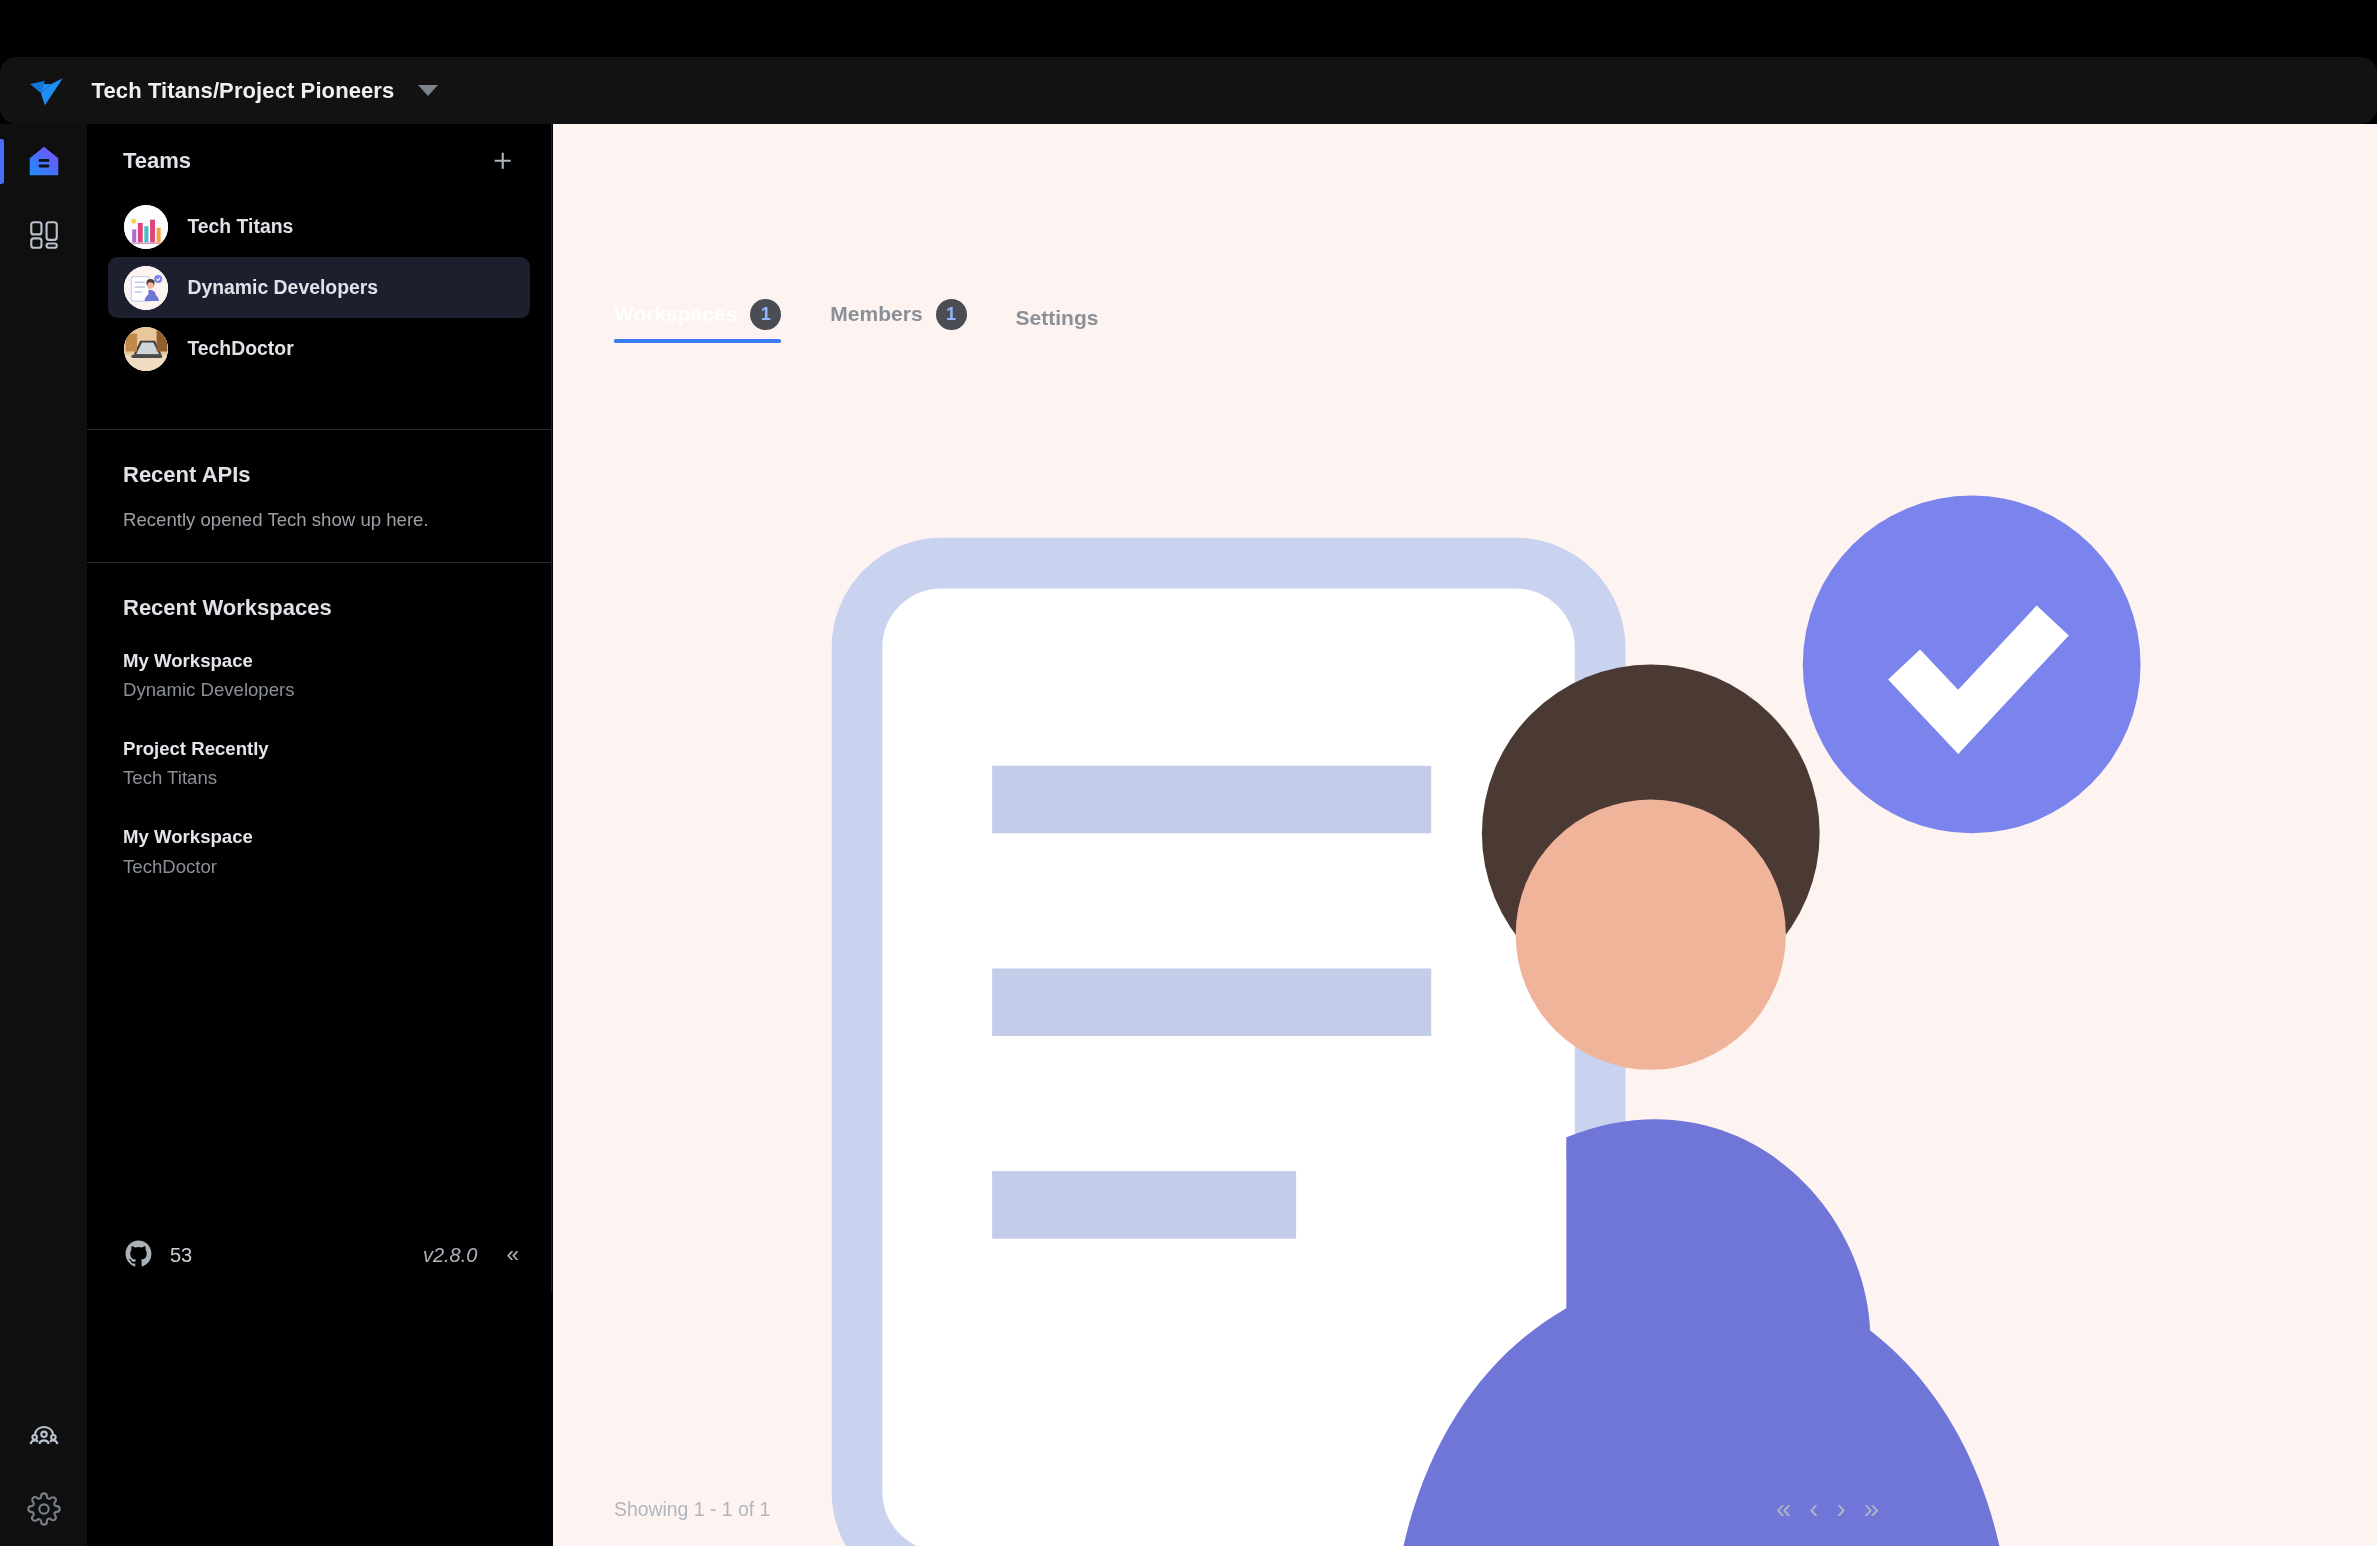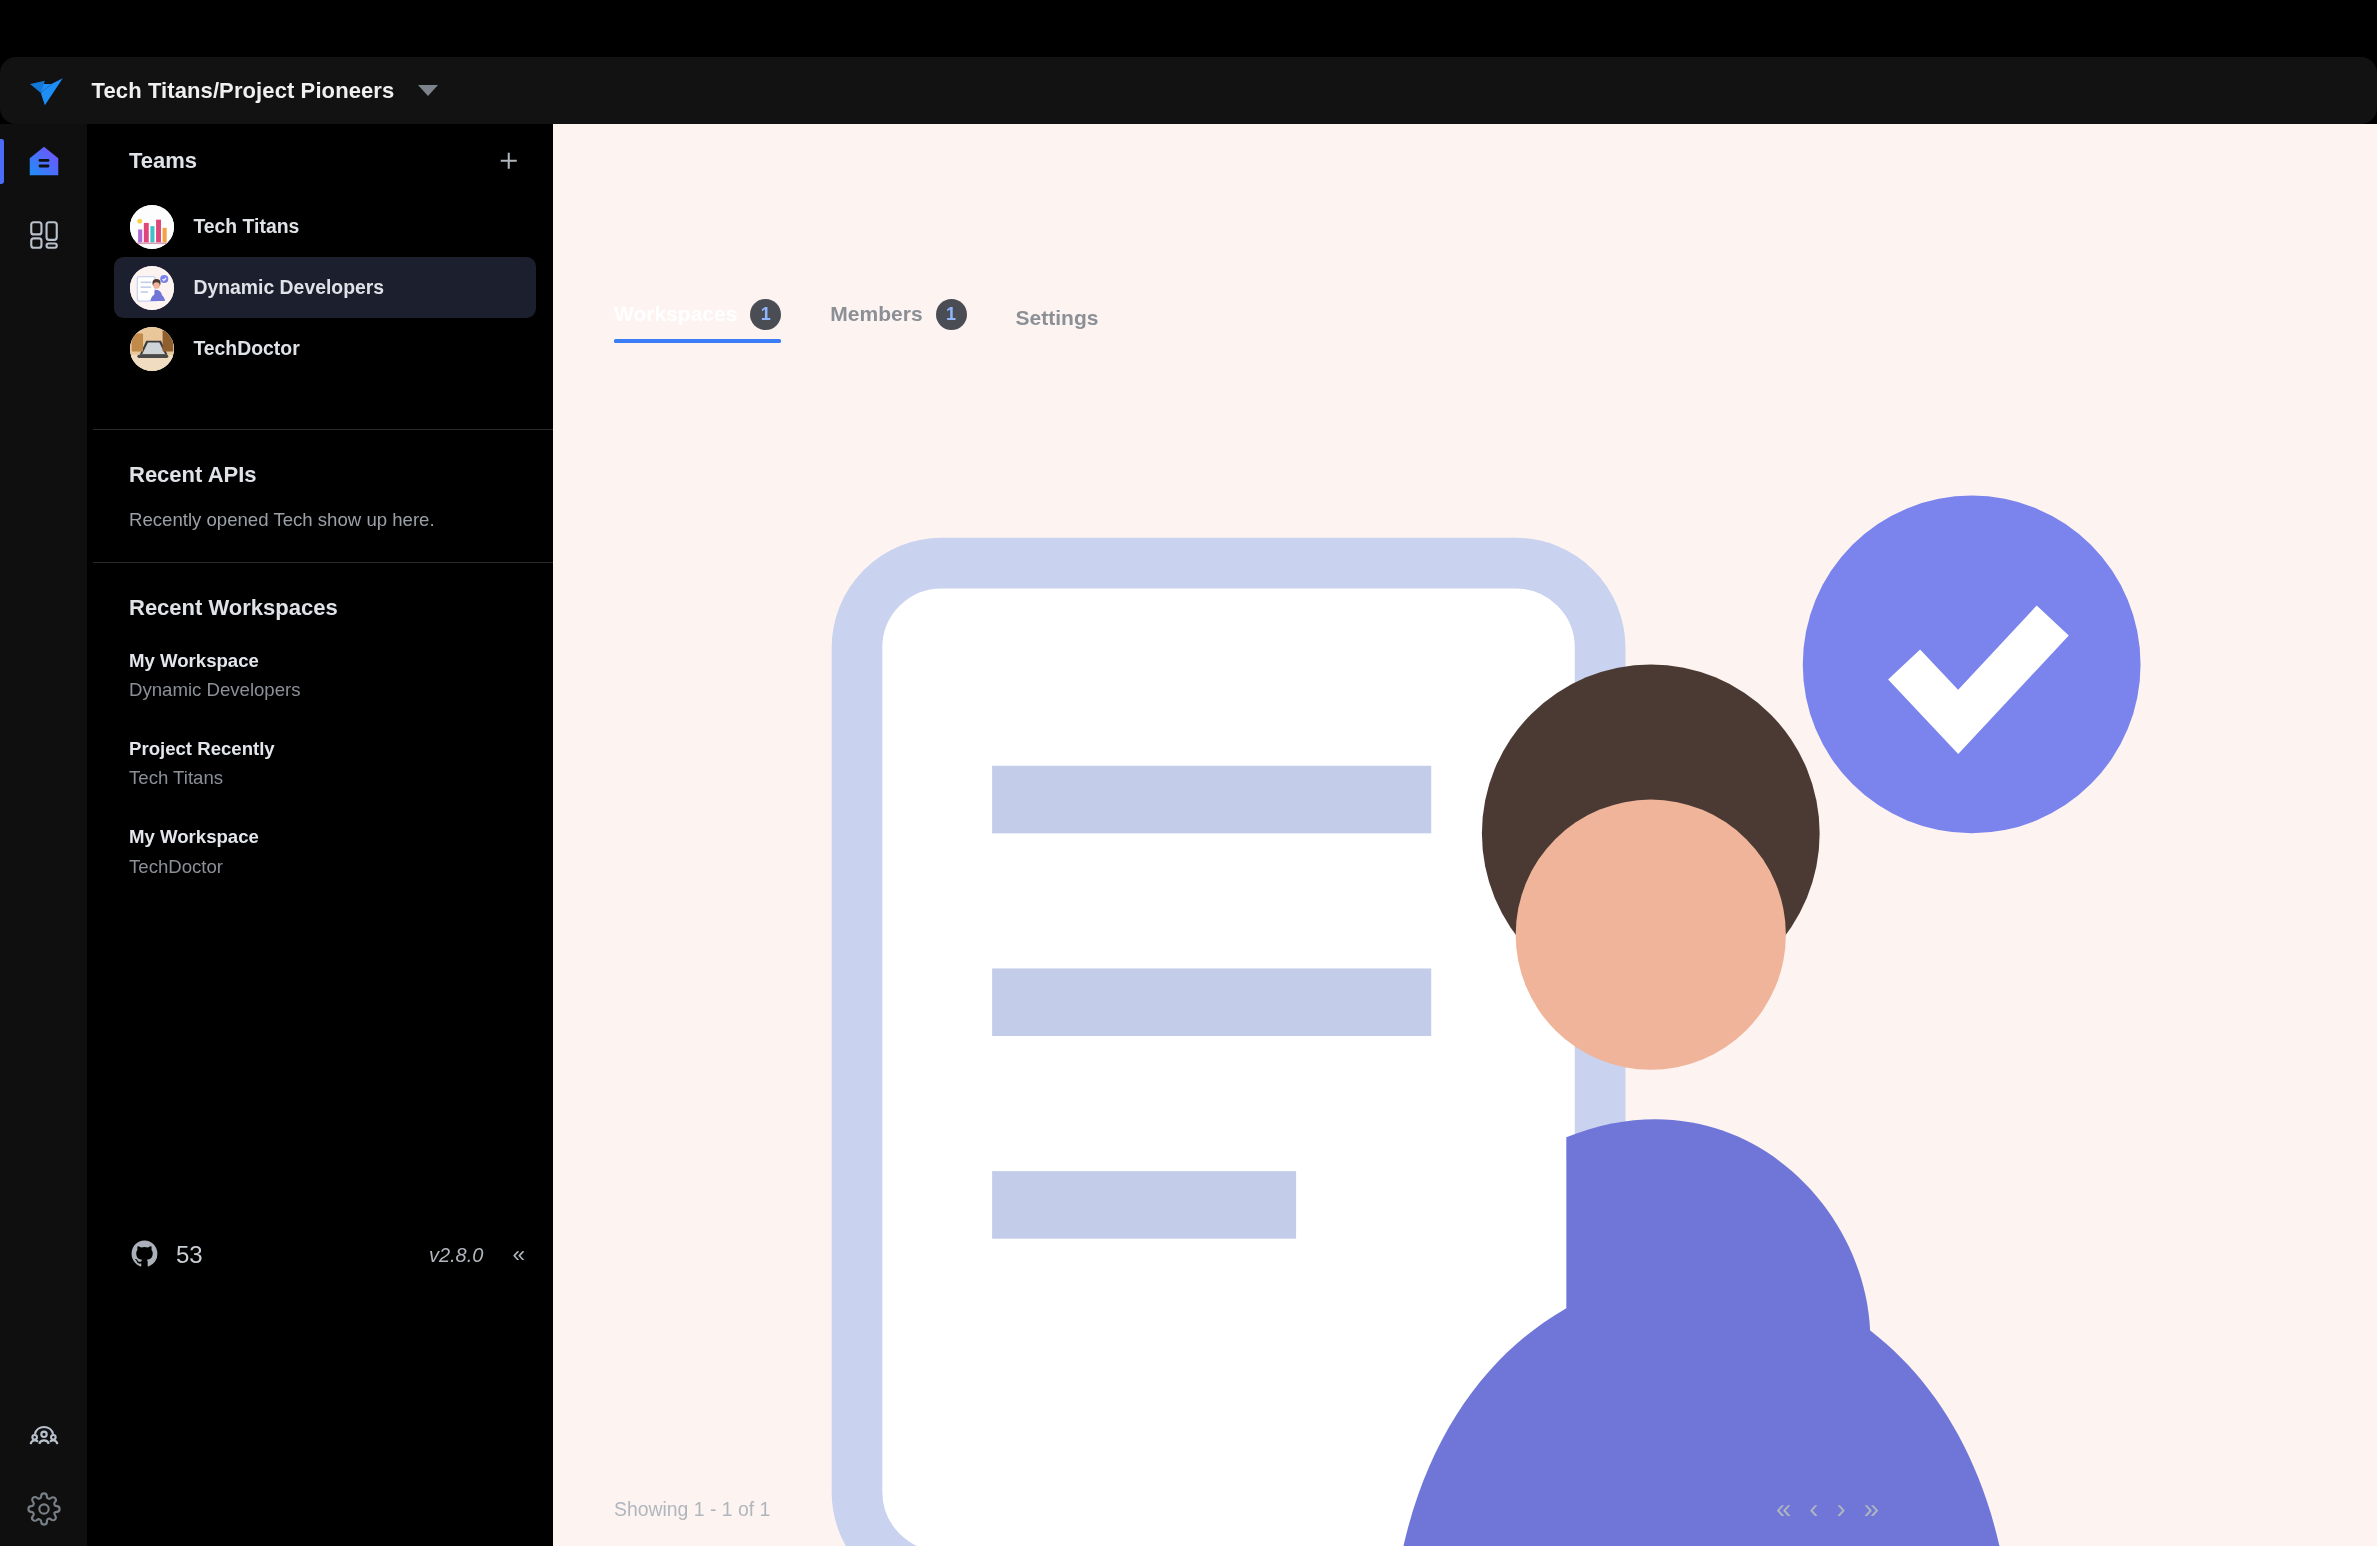--- a/index.html
+++ b/index.html
@@ -84,21 +84,20 @@
   .rail-bottom {
     position: absolute; left: 0; bottom: 0; width: 87px;
   }
 
   
   .sidebar {
     position: absolute; left: 87px; top: 124px;
     width: 465px; height: 1168px;
     background: #000000;
     border-right: 0.8px solid #1e1e1e;
-    margin-left: 6px;
   }
   .sb-teams-head {
     display: flex; align-items: center; justify-content: space-between;
     padding: 21px 32px 8px 36px;
   }
   .sb-heading { font-size: 22px; font-weight: 700; color: #dfe2e6; }
   .sb-add { width: 32px; height: 32px; display:flex; align-items:center; justify-content:center; }
   .team-list { padding: 11.3px 21px 0 21px; }
   .team-row {
     display: flex; align-items: center; gap: 19.4px;
@@ -120,21 +119,21 @@
   .recent-ws-item { margin-bottom: 37px; }
   .recent-ws-title { font-size: 18.6px; font-weight: 700; color: #e3e6ea; margin-bottom: 7.3px; }
   .recent-ws-sub { font-size: 18.6px; color: #8b9097; }
 
   .sb-footer {
     position: absolute; left: 0; bottom: 0;
     width: 464px; height: 74px;
     display: flex; align-items: center;
     padding: 0 32px 0 36px;
   }
-  .gh-count { font-size: 24px; color: #c9ced4; margin-left: 16px; }
+  .gh-count { font-size: 20px; color: #c9ced4; margin-left: 16px; }
   .sb-version { margin-left: auto; font-size: 20px; color: #b0b6bd; font-style: italic; }
   .sb-collapse { margin-left: 29px; font-size: 22.6px; color: #b0b6bd; }
 
   
   .main {
     position: absolute; left: 553px; top: 124px;
     width: 1824px; height: 1422px;
     background: #0f0f0f;
   }
   .main-header {

